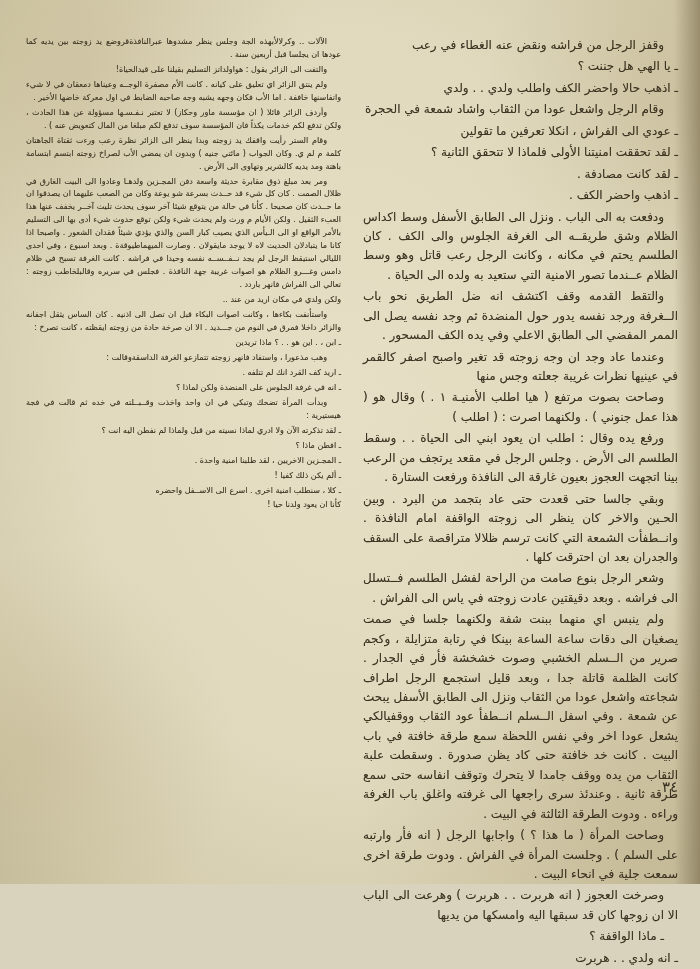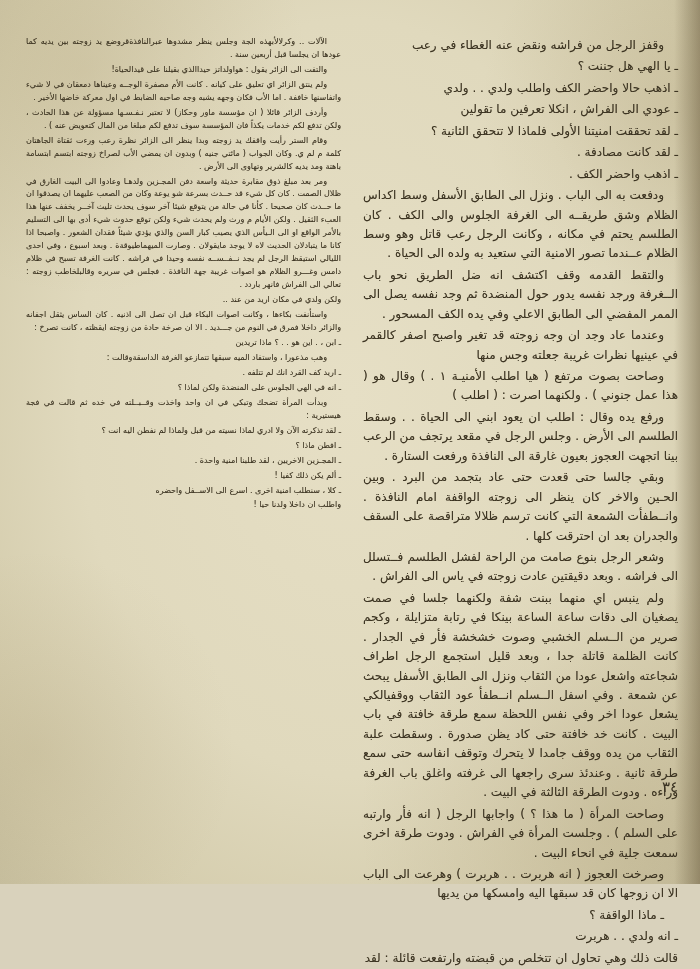--- a/index.html
+++ b/index.html
@@ -100,44 +100,45 @@
 </head>
 <body>
 
 <div id="page">
   <div id="sheet">
 
     <div class="columns">
 
       <div class="col col-right">
         <p>الآلات .. وكرلاﻷبهذه الجة وجلس ينظر مشدوها عبرالنافذةقروضع يد زوجته بين يديه كما عودها ان يجلسا قبل أربعين سنة .</p>
-        <p>والتفت الى الزائر يقول : هواولداتز حيداالذي بقيلنا على قيدالحياة!</p>
+        <p>والتفت الى الزائر يقول : هواولداتز التسليم بقيلنا على قيدالحياة!</p>
         <p>ولم ينتق الزائر اي تعليق على كيانه . كانت الأم مصفرة الوجــه وعيناها دمعقان في لا شيء واتفاسنها خاففة . اما الأب فكان وجهه يشبه وجه صاحبه الضابط في اول معركة خاضها الأخير .</p>
         <p>وأردف الزائر قائلا ( ان مؤسسة ماور وحكاز) لا تعتبر نـفـسـها مسؤولة عن هذا الحادث ، ولكن تدفع لكم خدمات يكذاً فان المؤسسة سوف تدفع لكم مبلغا من المال كتعويض عنه ) .</p>
         <p>وقام الستر رأيت واقفك يد زوجته وبدا ينظر الى الزائر نظرة رعب ورءت ثقتاة الجاهتان كلمة م لم ي. وكان الجواب ( مائتي جنيه ) وبدون ان يمضي الأب لصراخ زوجته ابتسم ابتسامة باهتة ومد يديه كالشرير وتهاوى الى الأرض .</p>
         <p>ومر بعد مبلغ ذوق مقابرة حديثة واسعة دفن المجـزين ولدهـا وعادوا الى البيت الغارق في ظلال الصمت . كان كل شيء قد حــدث بسرعة شو يوعة وكان من الصعب عليهما ان يصدقوا ان ما حــدث كان صحيحا . كأنا في حالة من يتوقع شيئا آخر سوف يحدث تليث آخــر يخفف عنها هذا العبء الثقيل . ولكن الأيام م ورث ولم يحدث شيء ولكن توقع حدوث شيء أدى بها الى التسليم بالأمر الواقع او الى الـيأس الذي يصيب كبار السن والذي يؤدي شيئاً فقدان الشعور . واصبحا اذا كانا ما يتبادلان الحديث لاه لا يوجد مايقولان . وصارت الميهماطيوقةة . وبعد اسبوع ، وفي احدى الليالي استيقظ الرجل لم يجد نــفــســه نفسه وحيدا في فراشه . كانت الغرفة تسبح في ظلام دامس وغـــرو الظلام هو اصوات غريبة جهة النافذة . فجلس في سريره وقالبلخاطب زوجته : تعالي الى الفراش فانهر باردد .</p>
         <p class="dash">ولكن ولدي في مكان اريد من عند ..</p>
         <p>واستأنفت بكاءها ، وكانت اصوات البكاء قبل ان تصل الى اذنيه . كان الساس يثقل اجفانه والزائر داخلا فمرق في النوم من جـــديد . الا ان صرخة حادة من زوجته ايقظته ، كانت تصرخ :</p>
         <p class="dash">ـ ابن ، . اين هو . . ؟ ماذا تريدين</p>
-        <p>وهب مذعورا ، واستفاد الميه سبقها تتمازعو الغرفة الداسقةوقالت :</p>
+        <p>وهب مذعورا ، واستفاد فانهر زوجته تتمازعو الغرفة الداسقةوقالت :</p>
         <p class="dash">ـ اريد كف القرد انك لم تتلفه .</p>
-        <p class="dash">ـ انه في الهي الجلوس على المنضدة ولكن لماذا ؟</p>
+        <p class="dash">ـ انه في غرفة الجلوس على المنضدة ولكن لماذا ؟</p>
         <p>وبدأت المرأة تضحك وتبكي في ان واحد واخذت وقــبــلته في خده ثم قالت في فجة هيستيرية :</p>
         <p class="dash">ـ لقد تذكرته الآن ولا ادري لماذا نسيته من قبل ولماذا لم نفطن اليه انت ؟</p>
         <p class="dash">ـ افطن ماذا ؟</p>
         <p class="dash">ـ المجـزين الاخريين ، لقد طلبنا امنية واحدة .</p>
         <p class="dash">ـ ألم يكن ذلك كفيا !</p>
         <p class="dash">ـ كلا ، سنطلب امنية اخرى . اسرع الى الاســفل واحضره</p>
-        <p class="dash">واطلب ان داخلا ولدنا حيا !</p>
+        <p class="dash">كأنا ان يعود ولدنا حيا !</p>
       </div>
 
       <div class="col col-left">
         <p>وقفز الرجل من فراشه ونقض عنه الغطاء في رعب</p>
         <p class="dash">ـ يا الهي هل جننت ؟</p>
         <p class="dash">ـ اذهب حالا واحضر الكف واطلب ولدي . . ولدي</p>
+        <p>وقام الرجل واشعل عودا من الثقاب واشاد شمعة في الحجرة</p>
         <p class="dash">ـ عودي الى الفراش ، انكلا تعرفين ما تقولين</p>
         <p class="dash">ـ لقد تحققت امنيتنا الأولى فلماذا لا تتحقق الثانية ؟</p>
         <p class="dash">ـ لقد كانت مصادفة .</p>
         <p class="dash">ـ اذهب واحضر الكف .</p>
         <p>ودفعت به الى الباب . ونزل الى الطابق الأسفل وسط اكداس الظلام وشق طريقــه الى الغرفة الجلوس والى الكف . كان الطلسم يحتم في مكانه ، وكانت الرجل رعب قاتل وهو وسط الظلام عــندما تصور الامنية التي ستعيد به ولده الى الحياة .</p>
         <p>والتقط القدمه وقف اكتشف انه ضل الطريق نحو باب الــغرفة ورجد نفسه يدور حول المنضدة ثم وجد نفسه يصل الى الممر المفضي الى الطابق الاعلي وفي يده الكف المسحور .</p>
         <p>وعندما عاد وجد ان وجه زوجته قد تغير واصبح اصفر كالقمر في عينيها نظرات غريبة جعلته وجس منها</p>
         <p>وصاحت بصوت مرتفع ( هيا اطلب الأمنيـة ١ . ) وقال هو ( هذا عمل جنوني ) . ولكنهما اصرت : ( اطلب )</p>
         <p>ورفع يده وقال : اطلب ان يعود ابني الى الحياة . . وسقط الطلسم الى الأرض . وجلس الرجل في مقعد يرتجف من الرعب بينا اتجهت العجوز بعيون غارقة الى النافذة ورفعت الستارة .</p>
         <p>وبقي جالسا حتى قعدت حتى عاد بتجمد من البرد . وبين الحـين والاخر كان ينظر الى زوجته الواقفة امام النافذة . وانــطفأت الشمعة التي كانت ترسم ظلالا متراقصة على السقف والجدران بعد ان احترقت كلها .</p>

